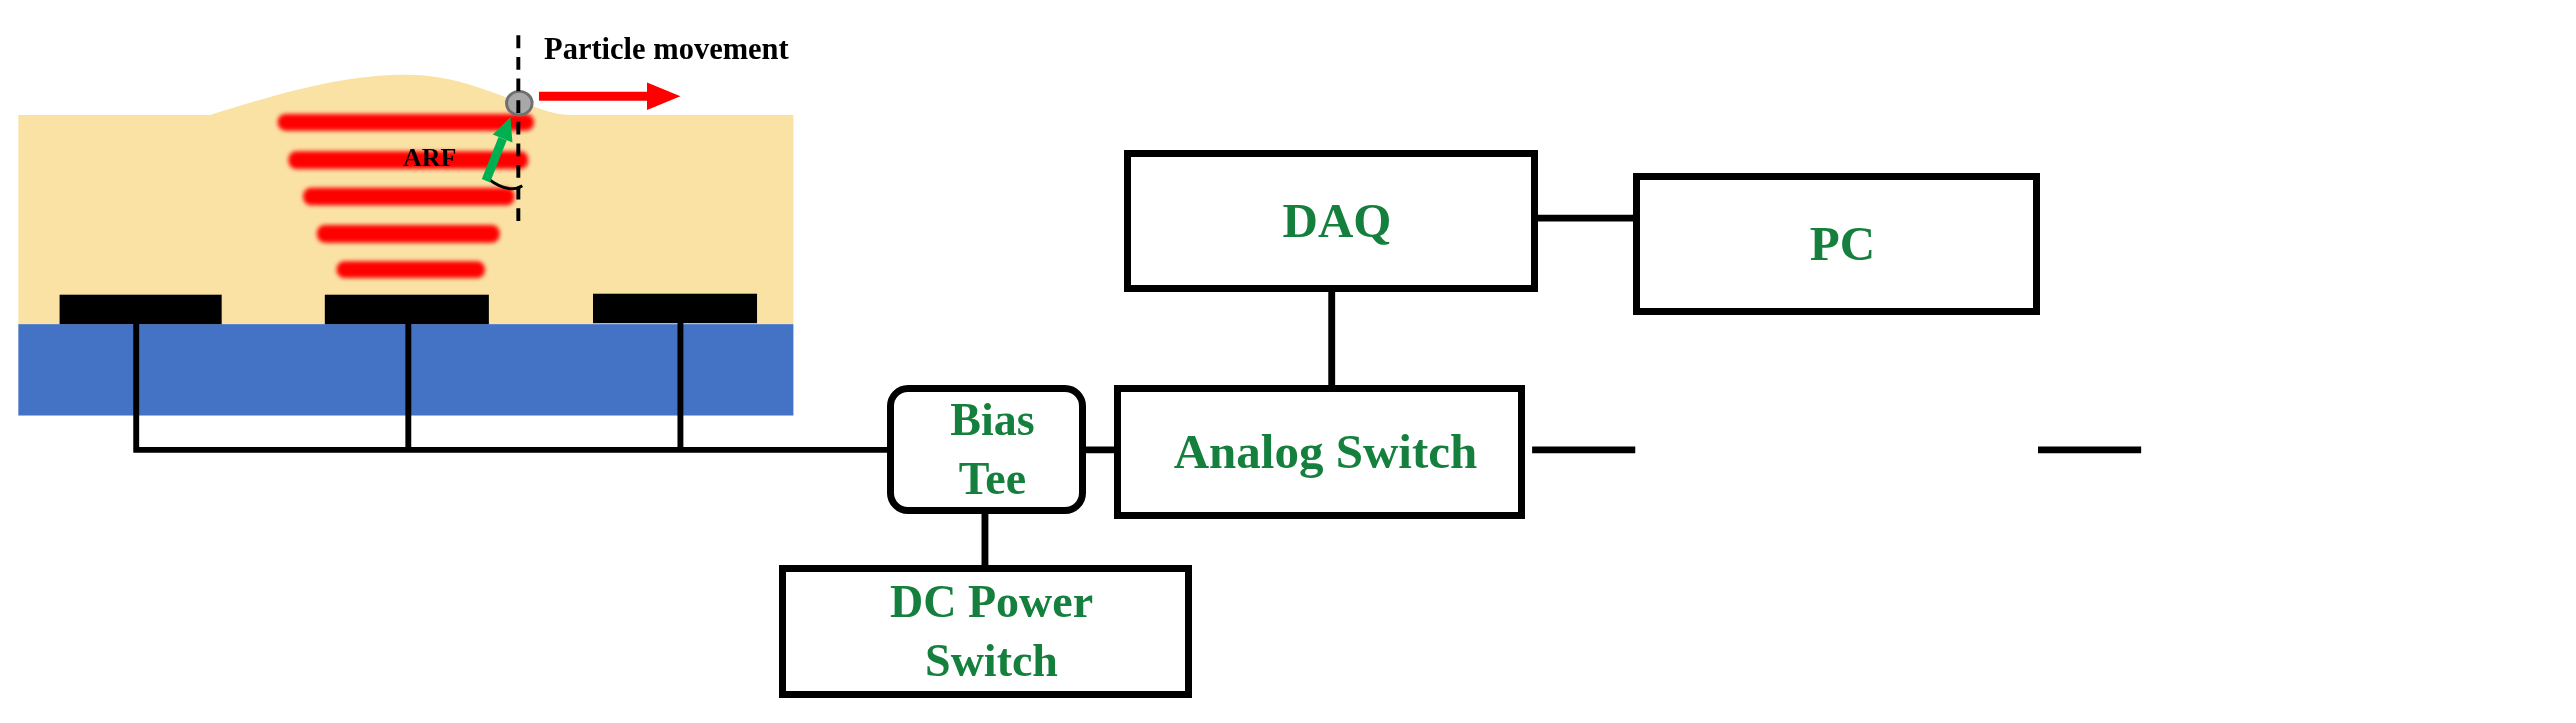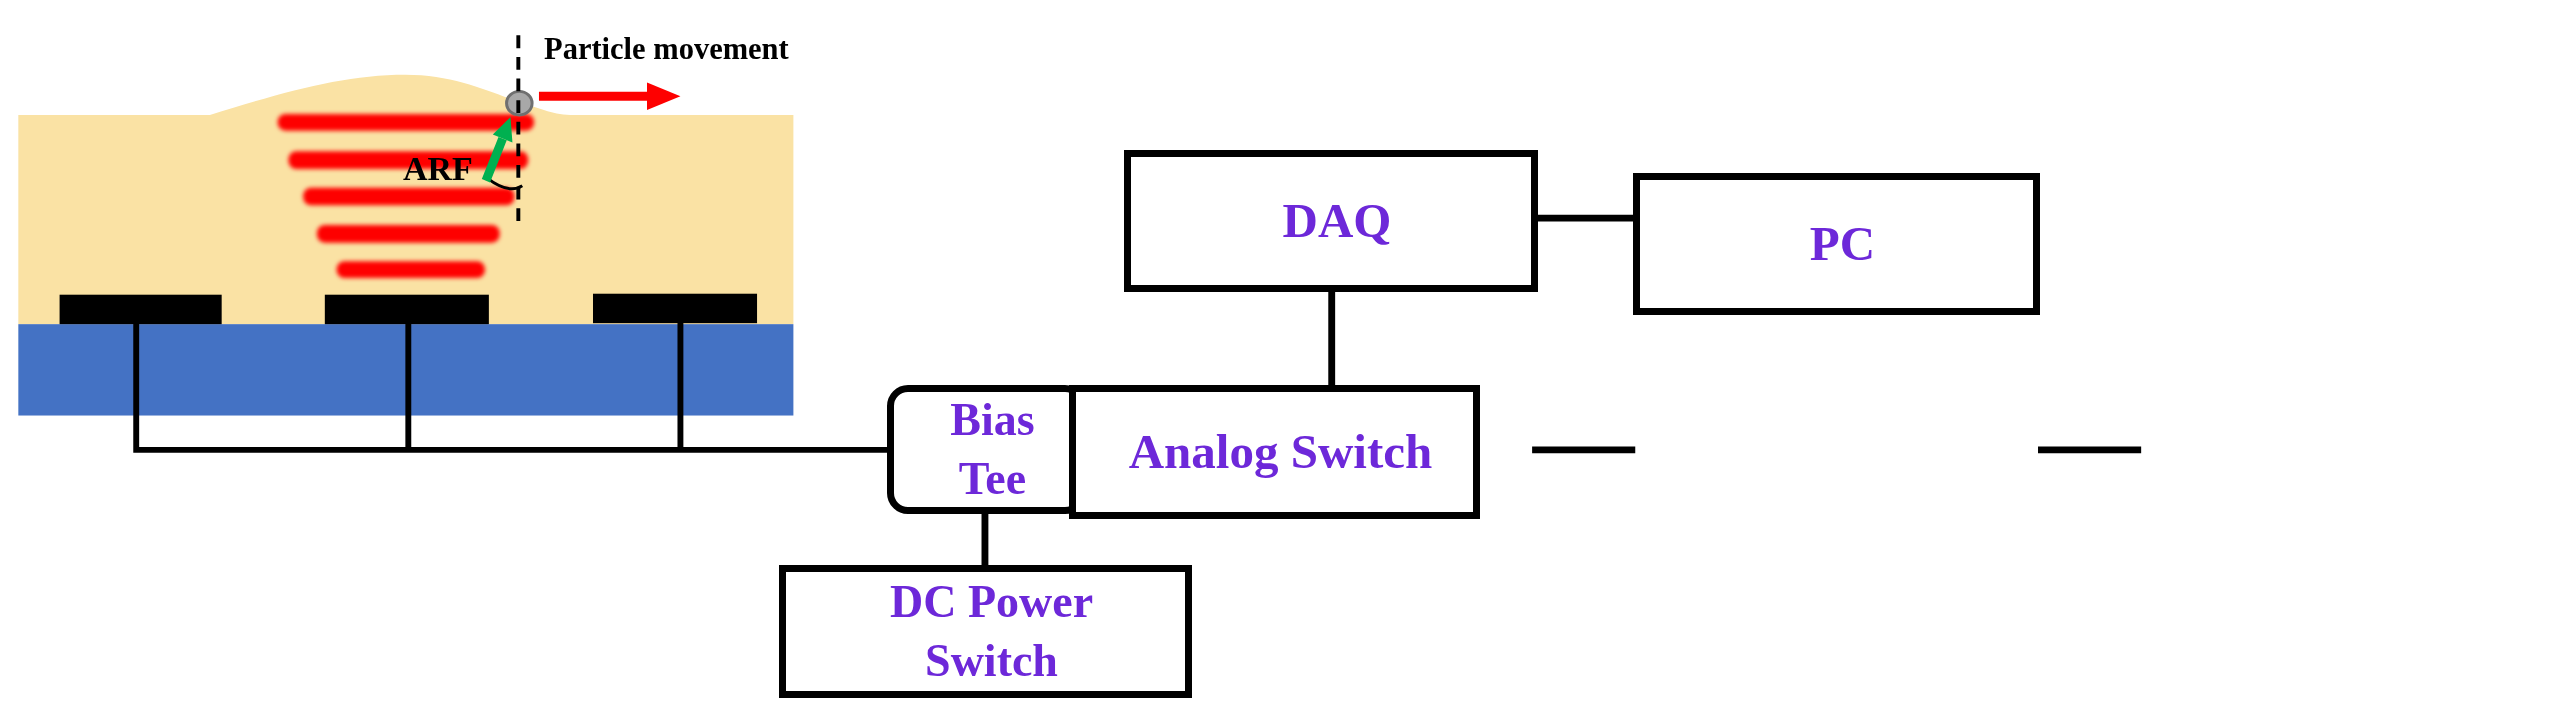--- a/index.html
+++ b/index.html
@@ -21,40 +21,40 @@
     box-sizing: border-box;
     border: 7.9px solid #000;
     background: #ffffff;
     display: flex;
     align-items: center;
     justify-content: center;
     text-align: center;
     font-weight: bold;
     font-size: 49px;
     line-height: 1.18;
-    color: #6d28d9;
+    color: #15803d;
     white-space: pre-line;
     padding-left: 12px;
   }
   .block.two-line { font-size: 46px; line-height: 1.27; }
   .blk-daq          { left: 1124px; top: 150px; width: 414px; height: 142px; }
   .blk-pc           { left: 1633px; top: 153px; width: 407px; height: 142px; margin-top: 20px; }
   .blk-bias-tee     { left:  887px; top: 385px; width: 199px; height: 129px; border-radius: 21px; }
-  .blk-analog       { left: 1069px; top: 385px; width: 411px; height: 134px; }
+  .blk-analog       { left: 1114px; top: 385px; width: 411px; height: 134px; }
   .blk-poweramp     { left: 1631px; top: 385px; width: 411px; height: 133px; }
   .blk-wavegen      { left: 2138px; top: 383px; width: 415px; height: 136px; }
   .blk-dcps         { left:  779px; top: 565px; width: 413px; height: 133px; }
   .anno {
     position: absolute;
     font-weight: bold;
     color: #000;
     white-space: nowrap;
   }
   .anno-particle-movement { left: 544px; top: 32px; font-size: 30.5px; }
-  .anno-arf               { left: 403px; top: 150px; font-size: 34px; }
+  .anno-arf               { left: 403px; top: 143px; font-size: 26px; }
 </style>
 </head>
 <body>
 
 <div class="canvas">
 
   <svg class="fig-svg" viewBox="0 0 2621 736" xmlns="http://www.w3.org/2000/svg">
     <defs>
       <filter id="softblur" x="-20%" y="-50%" width="140%" height="200%">
         <feGaussianBlur stdDeviation="2.2"></feGaussianBlur>

